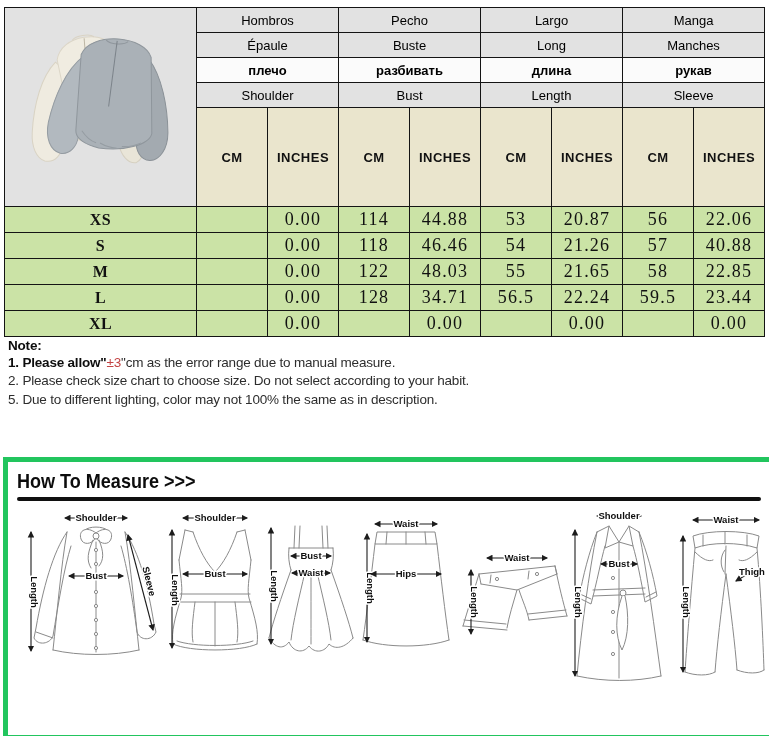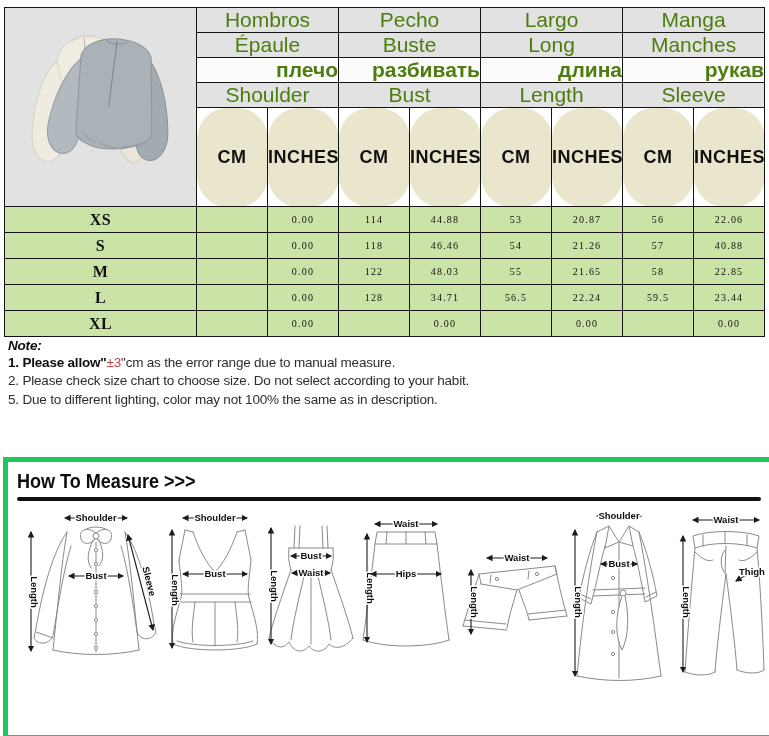--- a/index.html
+++ b/index.html
@@ -5,33 +5,33 @@
   html,body { margin:0; padding:0; background:#fff; }
   .page { position:relative; width:769px; height:736px; background:#ffffff; overflow:hidden;
           font-family:"Liberation Sans", sans-serif; color:#111; }
 
   
   .size-table { position:absolute; top:7px; left:4px; width:761px;
                 border-collapse:collapse; table-layout:fixed; background:#fff; }
   .size-table td { border:1.7px solid #141414; text-align:center; vertical-align:middle;
                    padding:0; overflow:hidden; white-space:nowrap; }
   col.c0 { width:192px; } col.cd { width:71px; }
-  tr.hr td  { background:#e2e2e2; height:24px; font-size:21px; color:#4d7c0f; }
-  tr.hr-ru td { background:#fbfbfb; font-weight:bold;text-align:right; }
-  tr.ur td  { background:#eae5cd; height:98px; font-weight:bold; font-size:18px; letter-spacing:.5px;border-radius:31px; }
+  tr.hr td  { background:#e2e2e2; height:24px; font-size:13px; color:#000000; }
+  tr.hr-ru td { background:#fbfbfb; font-weight:bold; }
+  tr.ur td  { background:#eae5cd; height:98px; font-weight:bold; font-size:13px; letter-spacing:.5px; }
   tr.dr td  { background:#cbe3a6; height:25px; font-family:"Liberation Serif", serif;
-              font-size:10px; letter-spacing:1.2px; color:#111; }
+              font-size:18px; letter-spacing:1.2px; color:#111; }
   tr.dr td.size { font-weight:bold; font-size:16px; letter-spacing:.5px; }
   td.photo-cell { background:#ffffff; }
   .photo-wrap { width:100%; height:100%; display:flex; align-items:center; justify-content:center; }
 
   
   .notes { position:absolute; top:337px; left:8px; right:6px; color:#2d2d2d;
            font-size:13.5px; letter-spacing:-0.2px; }
-  .note-title { font-weight:bold; color:#0d0d0d; line-height:17px;font-style:italic; }
+  .note-title { font-weight:bold; color:#0d0d0d; line-height:17px; }
   .note-line { line-height:18.4px; }
   .note-line b { color:#0d0d0d; }
   .red { color:#c34343; }
 
   
   .measure { position:absolute; top:457px; left:3px; width:761px; height:273px;
              border:5px solid #22c55e; background:#fff; }
   .m-head { font-weight:bold; font-size:20.5px; color:#0c0c0c; white-space:nowrap;
             margin:7px 0 0 9px; transform:scaleX(0.88); transform-origin:0 50%; }
   .m-rule { height:4px; background:#101010; border-radius:2px; margin:4px 8px 0 9px; }

